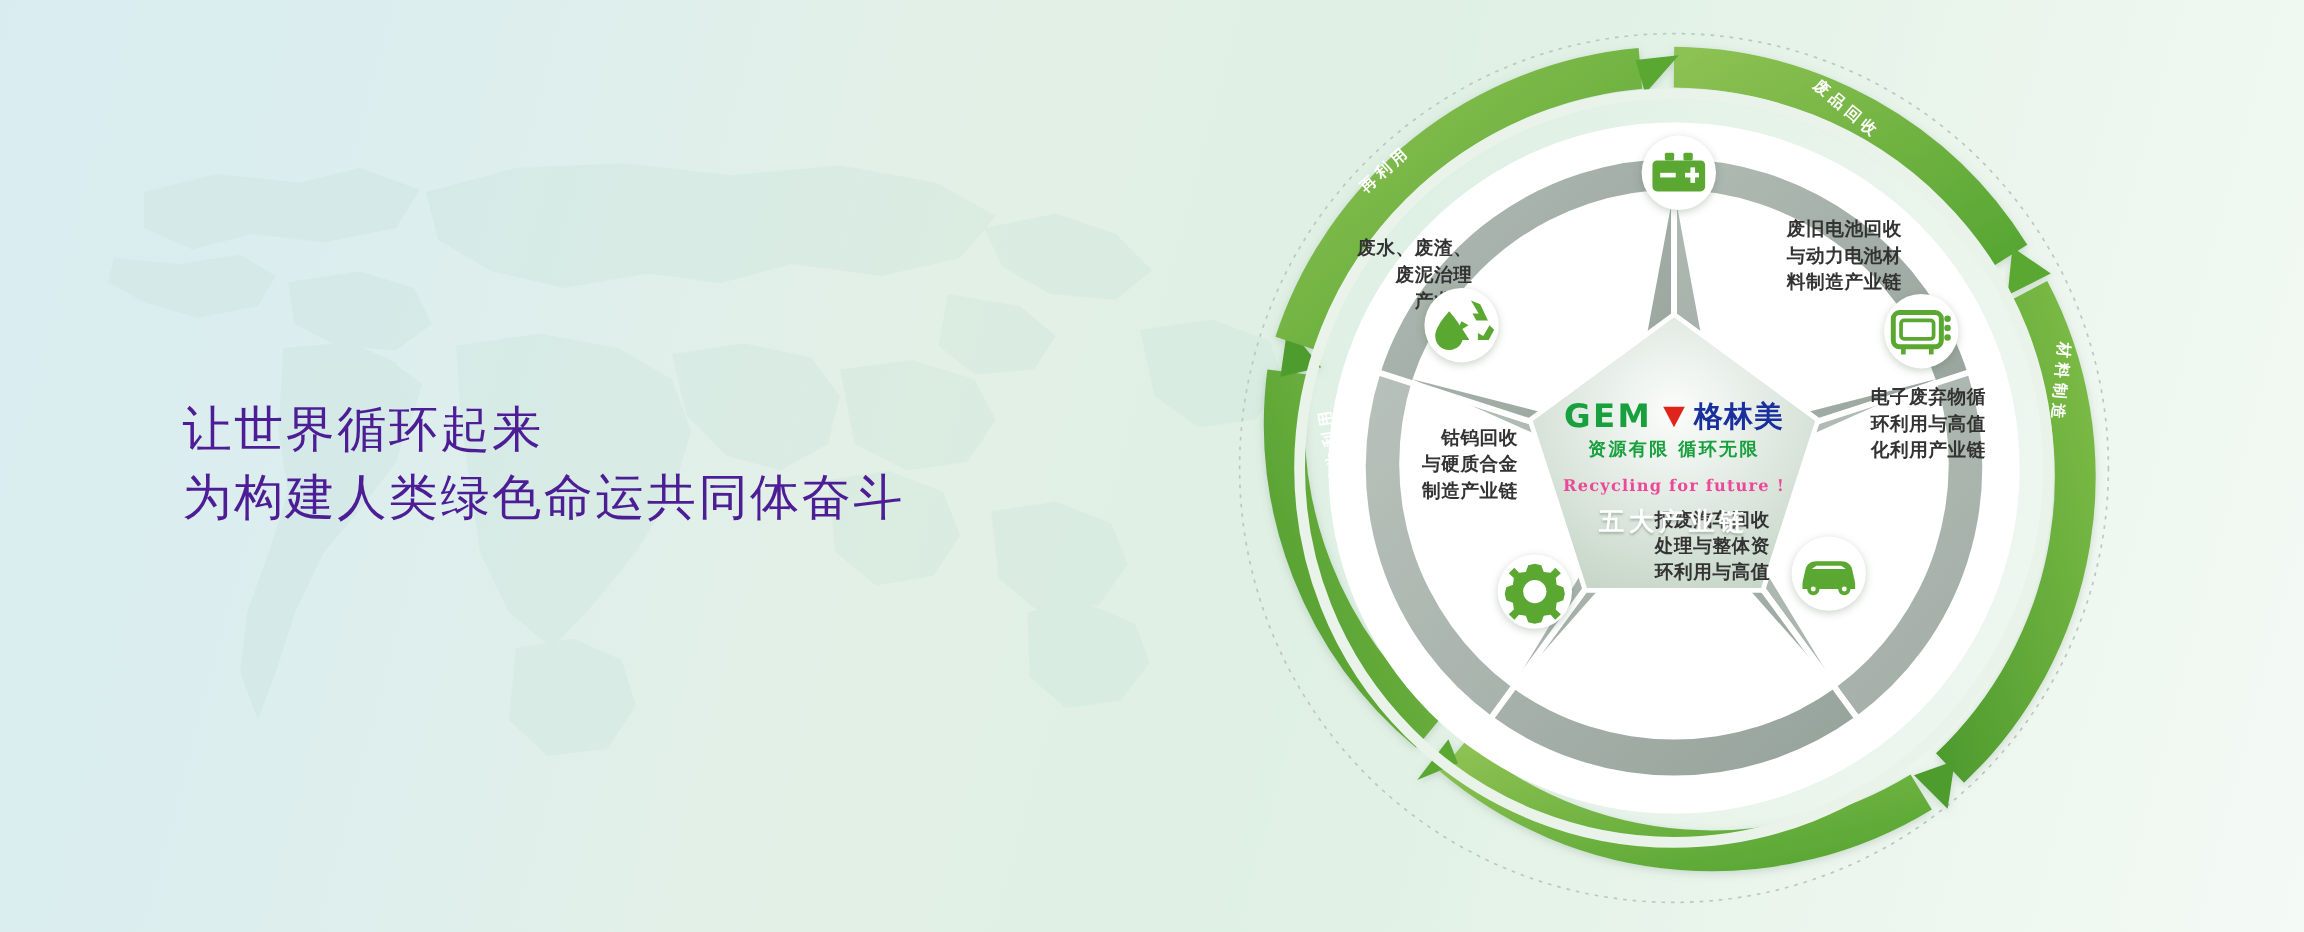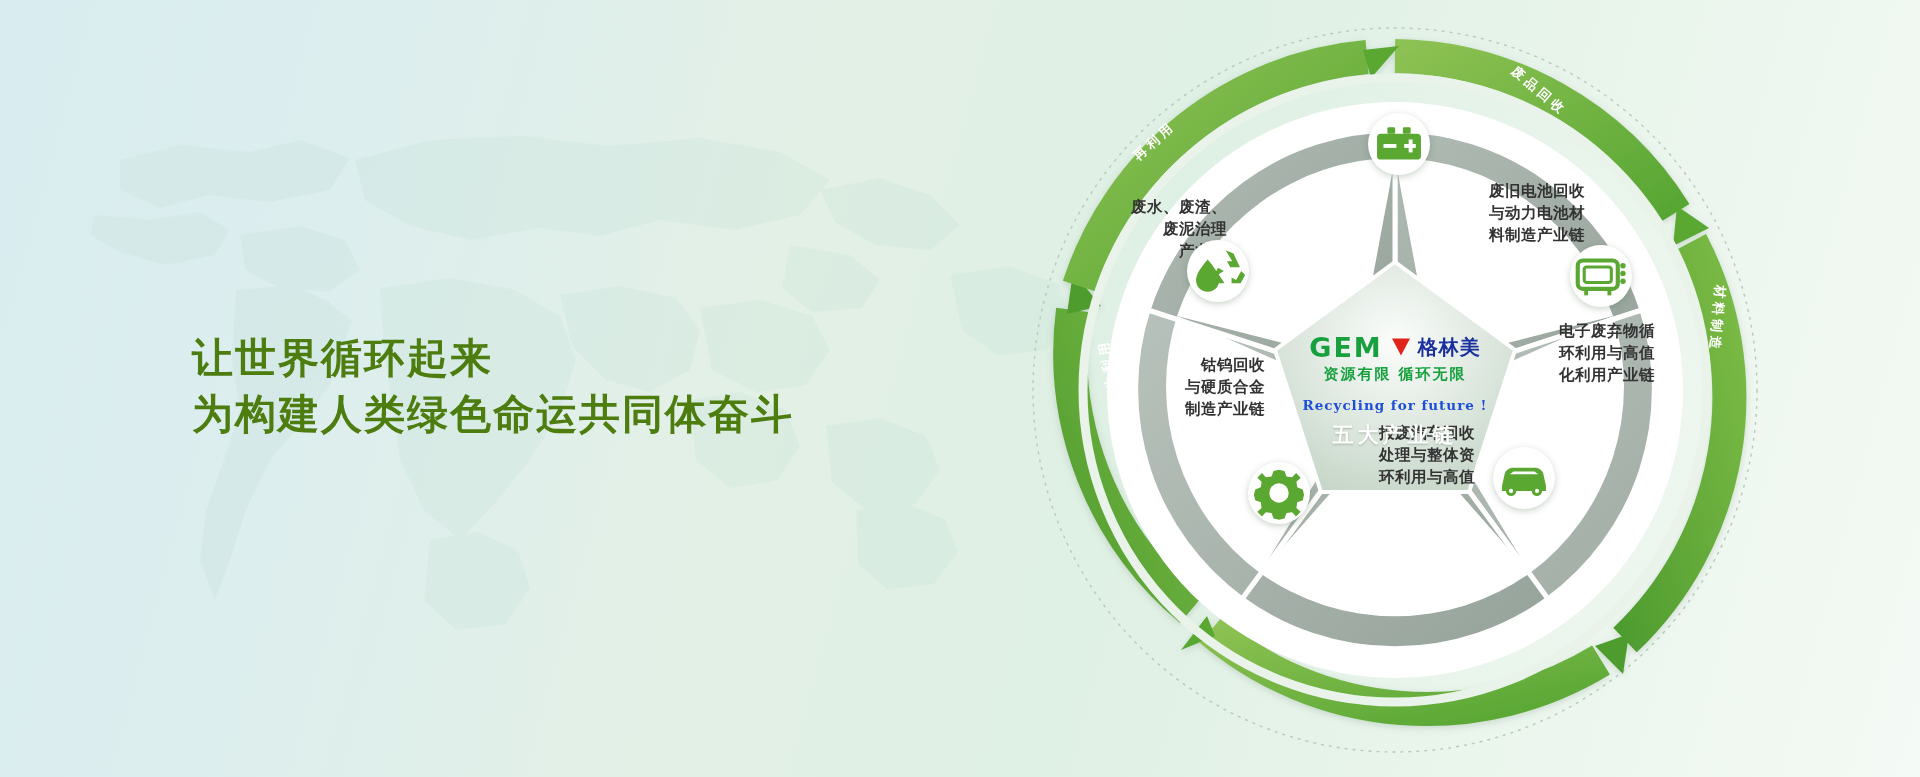--- a/index.html
+++ b/index.html
@@ -14,24 +14,23 @@
   
   .worldmap {
     position:absolute; left:0; top:40px; width:1150px; height:700px;
     opacity:.26; pointer-events:none;
   }
   .worldmap svg { width:100%; height:100%; display:block; }
 
   
   .slogan { position:absolute; left:152px; top:330px; }
   .slogan .line {
-    color:#4d7c0f; font-size:41px; line-height:56px; letter-spacing:2px;
-    font-weight:700; white-space:nowrap;
-    font-family:"DejaVu Sans","Liberation Sans",sans-serif;
-    margin-left:40px;
+    color:#4c1d95; font-size:41px; line-height:56px; letter-spacing:2px;
+    font-weight:400; white-space:nowrap;
+    font-family:"DejaVu Sans","Liberation Sans",sans-serif;
   }
 
   
   #diagram {
     position:absolute; left:1015px; top:10px; width:760px; height:760px;
   }
   #diagram svg { width:100%; height:100%; display:block; overflow:visible; }
 
   .seg-label {
     position:absolute; text-align:right; color:#333;
@@ -63,28 +62,28 @@
     font-family:"DejaVu Sans","Liberation Sans",sans-serif;
     font-size:27px; font-weight:700; color:#18a03f; letter-spacing:2px;
     display:flex; align-items:center;
   }
   .logo-tri {
     width:0;height:0;border-left:9px solid transparent;border-right:9px solid transparent;
     border-top:17px solid #e1241b; margin:0 1px 0 2px;
   }
   .logo-cn {
     font-family:"DejaVu Sans","Liberation Sans",sans-serif;
-    font-size:20px; font-weight:700; color:#1a2f9e; letter-spacing:1px;
+    font-size:24px; font-weight:700; color:#1a2f9e; letter-spacing:1px;
   }
   .logo-sub {
     font-size:15px; font-weight:700; color:#18a03f; letter-spacing:2px;
     margin-top:2px; font-family:"DejaVu Sans","Liberation Sans",sans-serif;text-align:center;
   }
   .logo-en {
-    font-size:13.5px; font-weight:700; color:#1d4ed8; letter-spacing:1px;
+    font-size:13.5px; font-weight:700; color:#ec4899; letter-spacing:1px;
     margin-top:13px; font-family:"DejaVu Serif","Liberation Serif",serif;
   }
   .logo-core {
     margin-top:8px; font-size:21px; font-weight:700; color:#ffffff;
     letter-spacing:4px; text-shadow:0 1px 2px rgba(120,140,120,.55);
     font-family:"DejaVu Sans","Liberation Sans",sans-serif;
   }
 </style>
 </head>
 <body>

